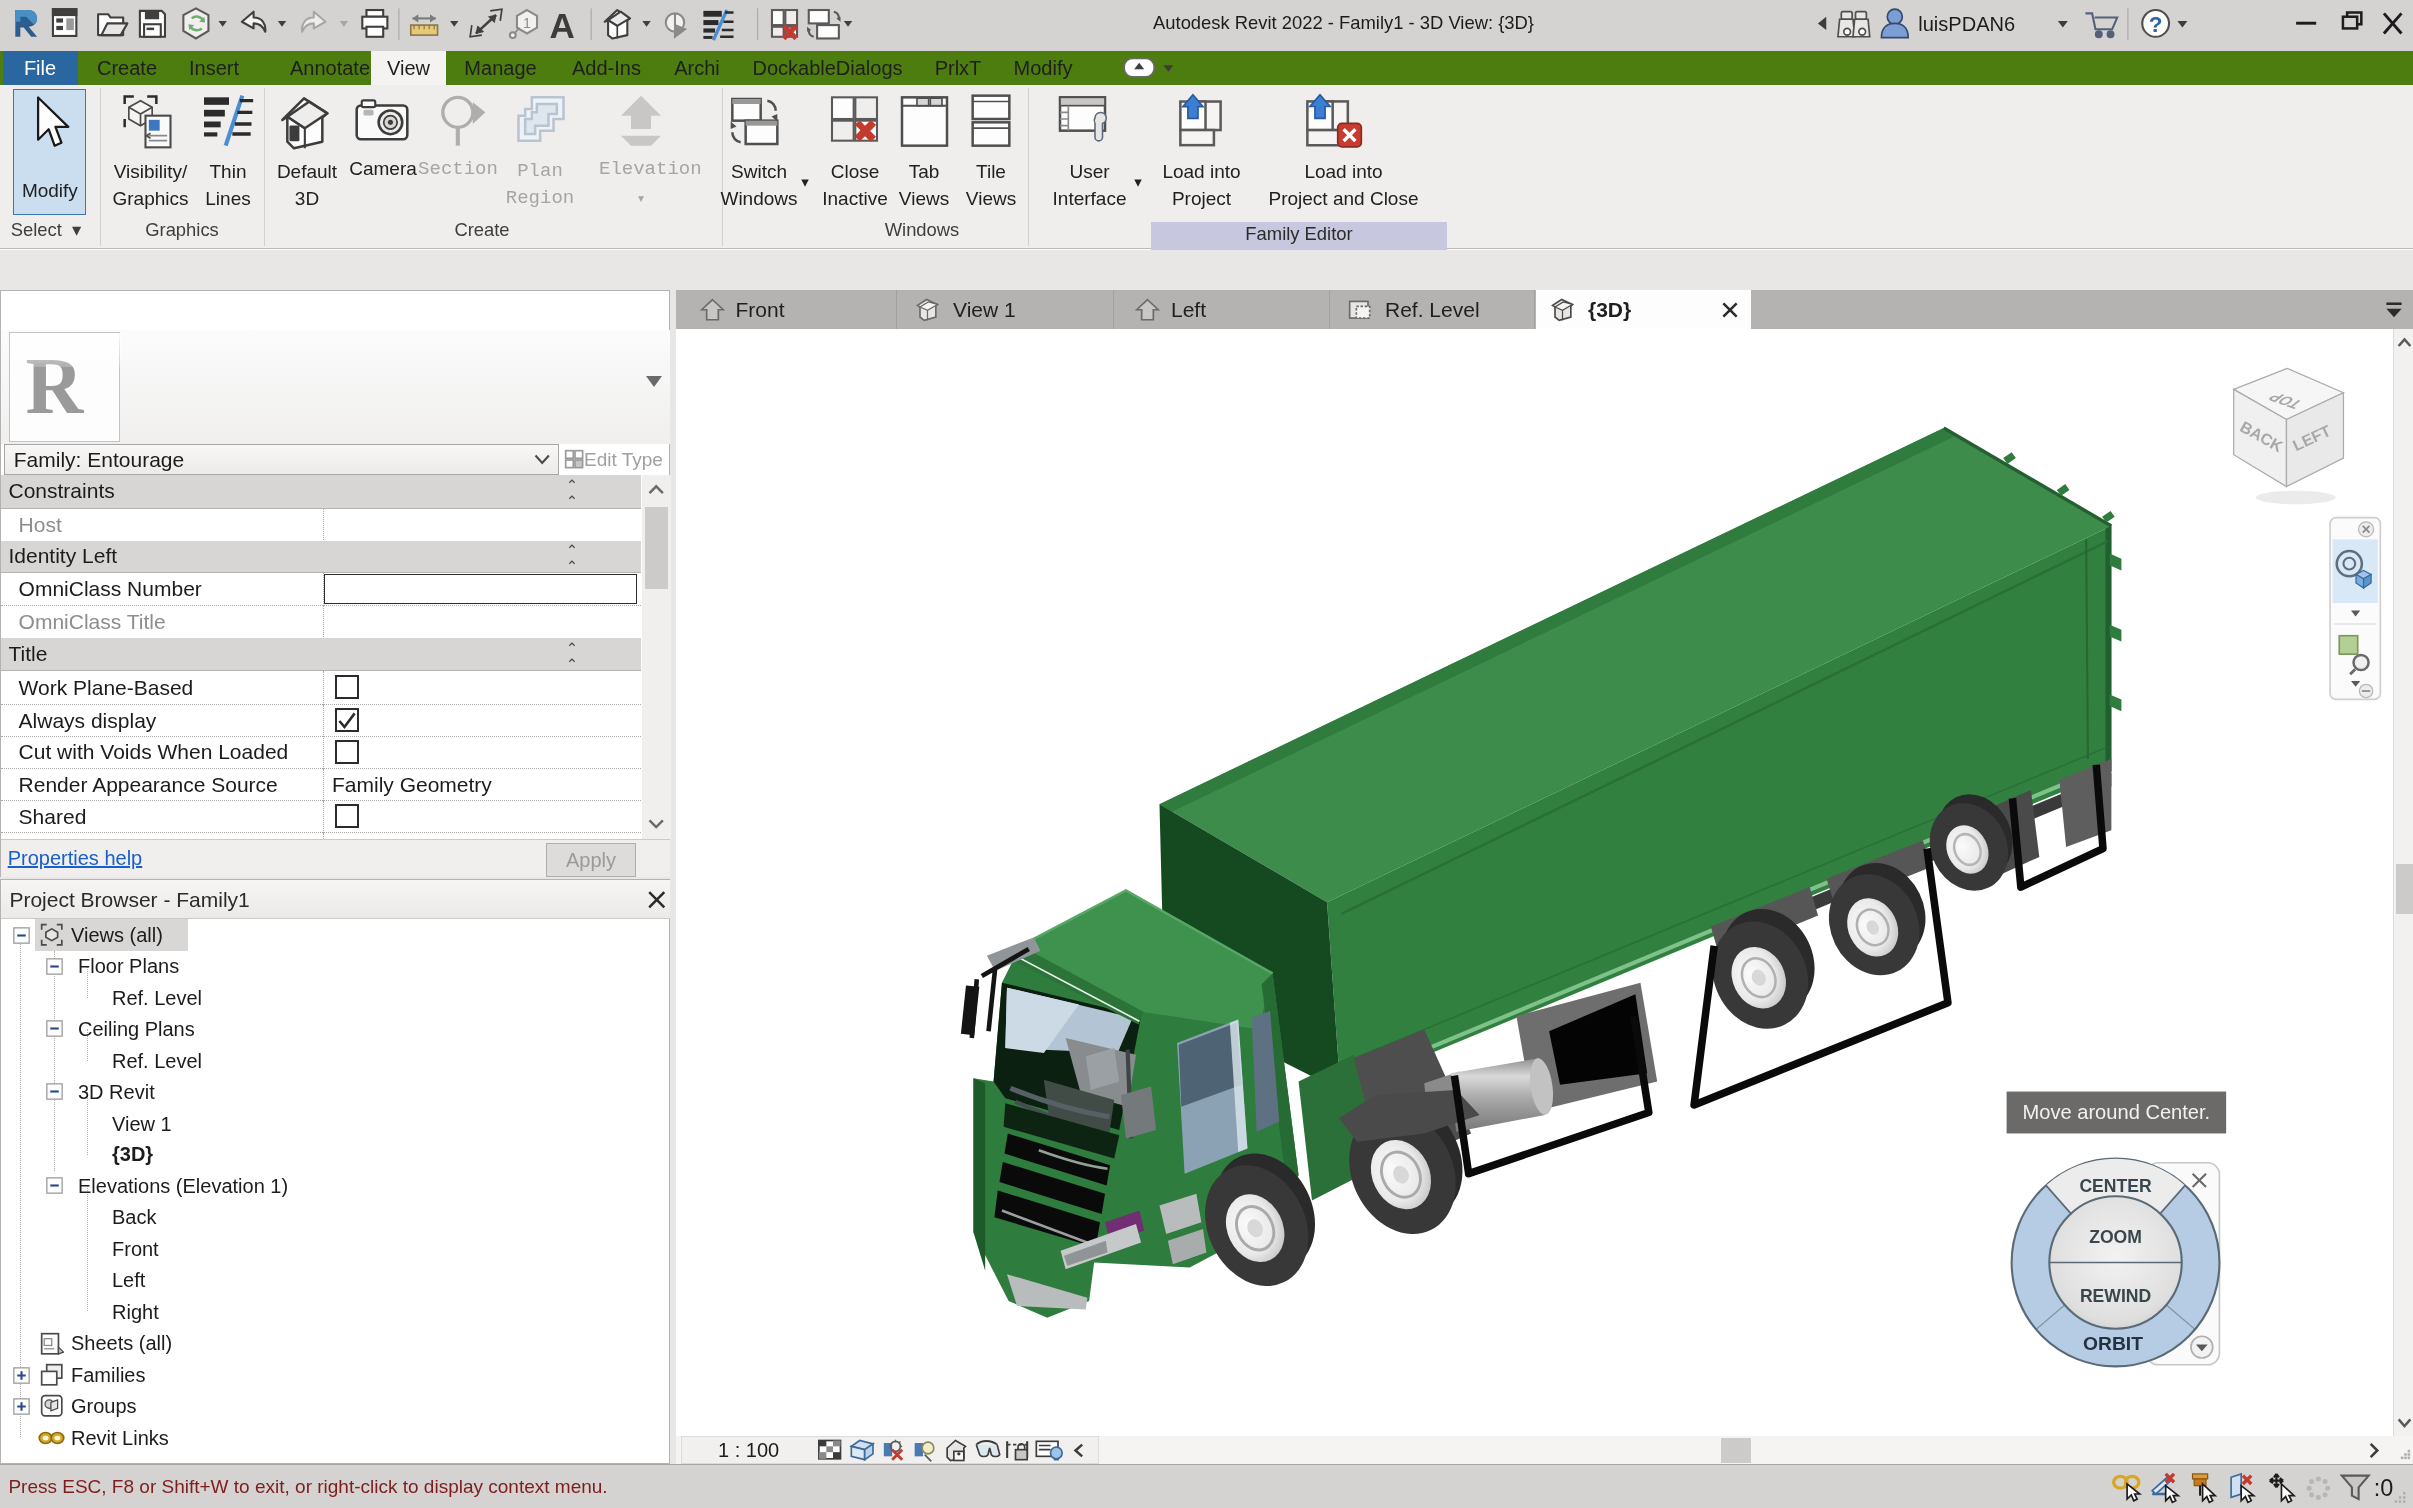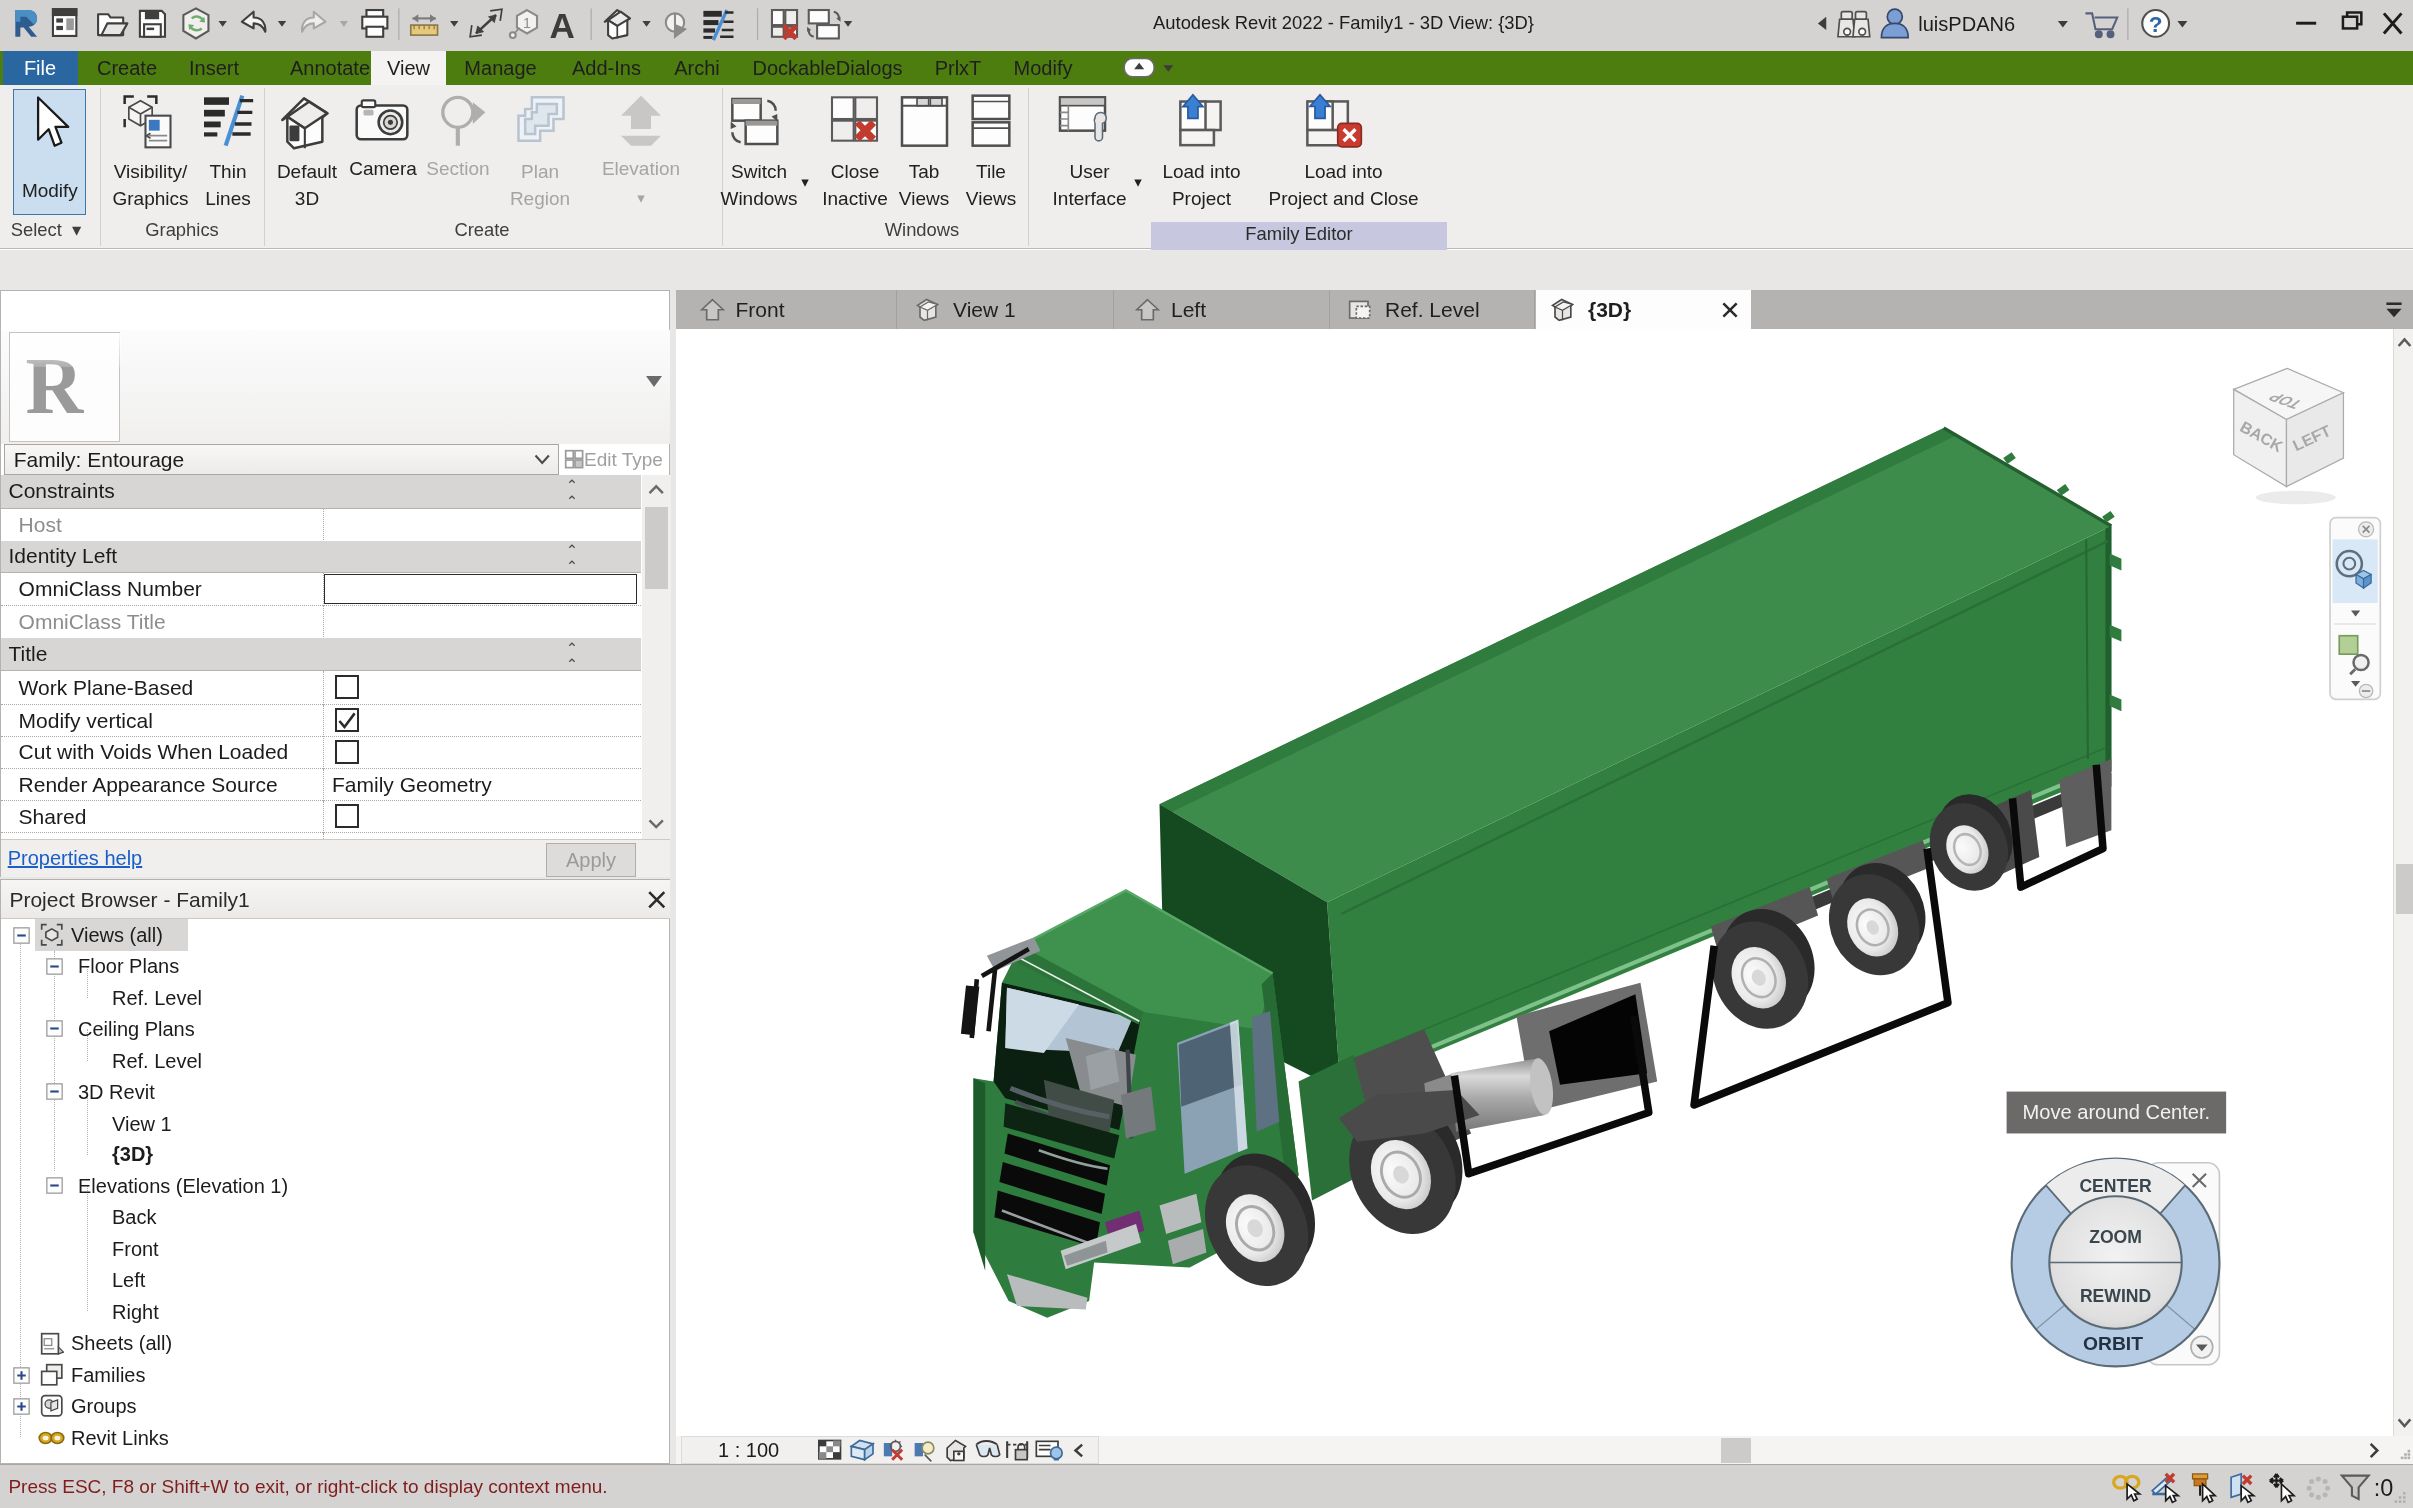--- a/index.html
+++ b/index.html
@@ -8,21 +8,21 @@
 #titlebar { position:absolute; left:0; top:0; width:2413px; height:51px; background:#d5d3d2; }
 #tabrow { position:absolute; left:0; top:51px; width:2413px; height:34px; background:#4d7c0f; }
 #ribbon { position:absolute; left:0; top:85px; width:2413px; height:164px; background:#efeeed; border-bottom:0.8px solid #bab8b7; }
 #band { position:absolute; left:0; top:250px; width:2413px; height:40px; background:#e9e7e6; }
 #leftcol { position:absolute; left:0; top:290px; width:676px; height:1174px; background:#e9e7e6; }
 #viewport { position:absolute; left:676px; top:290px; width:1737px; height:1174px; background:#ffffff; }
 #statusbar { position:absolute; left:0; top:1464px; width:2413px; height:44px; background:#d5d3d2; border-top:0.8px solid #a9a7a6; }
 .tab { position:absolute; top:0; height:34px; color:#1f1f1f; font-size:20px; text-align:center; line-height:34px; }
 .ribgrouplabel { position:absolute; top:134px; font-size:18.4px; color:#3e3e3e; text-align:center; }
 .ribbtn { position:absolute; text-align:center; color:#212121; font-size:19px; }
-.ribbtn.dis { color:#a5a5a5; }
+.ribbtn.dis { color:#a5a5a5;font-family:Liberation Mono, monospace; }
 .gsep { position:absolute; top:3.4px; width:0.8px; height:158px; background:#d2d0cf; }
 </style>
 </head>
 <body>
 <div id="titlebar">
 <svg class="abs" style="left:0;top:0" width="855" height="51" viewBox="0 0 1020 61">
 
   <g>
     <path d="M17 44 L17 12 L31 12 C39 12 43 16 43 22 C43 28 39 31 33 32 L43 44 L36 44 L27 33 L23 33 L23 44 Z" fill="#2d5d8f"></path>
     <path d="M17 12 L31 12 C39 12 43 16 43 22 C43 25 41.5 27.5 39 29 L30 20 L23 20 L23 26 L17 26 Z" fill="#4a8fc4"></path>
@@ -392,21 +392,21 @@
     <div class="abs" style="left:0;top:163px;width:640px;height:33px;background:#d8d6d5;border-bottom:0.8px solid #b5b3b2;">
           <span style="position:absolute;left:7.5px;top:4.2px;">Title</span>
           <span style="position:absolute;right:63px;top:1.7px;font-size:14.2px;color:#4a4a4a;">⌃<br>⌃</span>
         </div>
     <div class="abs" style="left:0;top:196px;width:640px;height:34px;border-bottom:0.8px dotted #aaa8a7;">
           <span style="position:absolute;left:17.6px;top:5px;">Work Plane-Based</span>
           <span class="abs" style="left:322px;top:0;width:0.8px;height:34px;border-left:0.8px dotted #aaa8a7;"></span>
           <span class="abs" style="left:334px;top:4.2px;width:23.5px;height:23.5px;border:2.1px solid #2b2b2b;background:#fff;"></span>
         </div>
     <div class="abs" style="left:0;top:230px;width:640px;height:32px;border-bottom:0.8px dotted #aaa8a7;">
-          <span style="position:absolute;left:17.6px;top:4.2px;">Modify vertical</span>
+          <span style="position:absolute;left:17.6px;top:4.2px;">Always display</span>
           <span class="abs" style="left:322px;top:0;width:0.8px;height:32px;border-left:0.8px dotted #aaa8a7;"></span>
           <span class="abs" style="left:334px;top:3.4px;width:23.5px;height:23.5px;border:2.1px solid #2b2b2b;background:#fff;"></span>
           <svg class="abs" style="left:335px;top:5px" width="22" height="22" viewBox="0 0 26 26">
             <path d="M4 13 L10 20 L22 4" stroke="#2b2b2b" stroke-width="3" fill="none"></path>
           </svg>
         </div>
     <div class="abs" style="left:0;top:261px;width:640px;height:33px;border-bottom:0.8px dotted #aaa8a7;">
           <span style="position:absolute;left:17.6px;top:4.2px;">Cut with Voids When Loaded</span>
           <span class="abs" style="left:322px;top:0;width:0.8px;height:33px;border-left:0.8px dotted #aaa8a7;"></span>
           <span class="abs" style="left:334px;top:4.2px;width:23.5px;height:23.5px;border:2.1px solid #2b2b2b;background:#fff;"></span>

